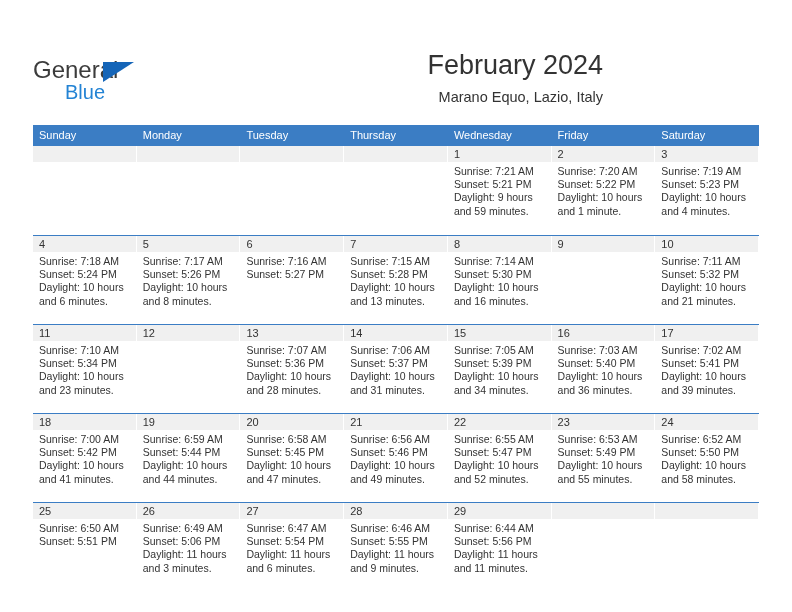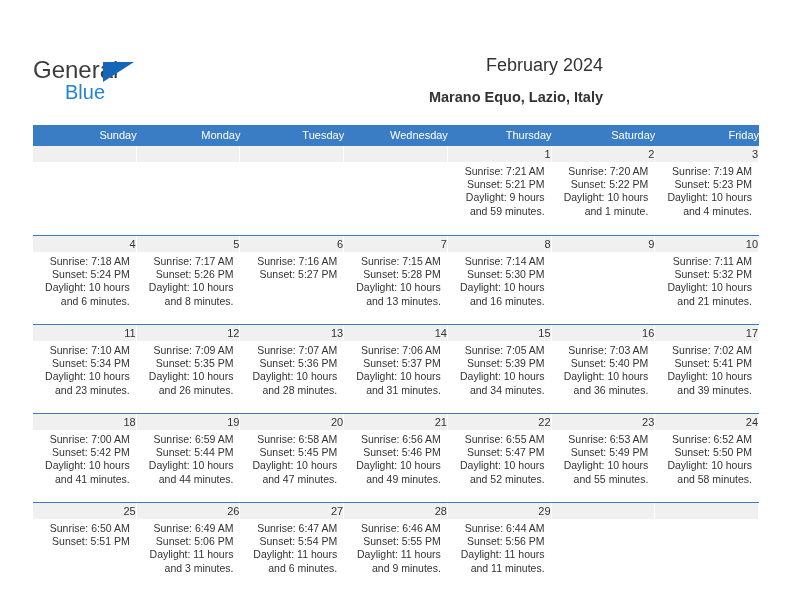--- a/index.html
+++ b/index.html
@@ -65,42 +65,41 @@
     line-height: 24px;
     font-weight: 400;
   }
   .title-block {
     position: absolute;
     right: 0;
     top: 0;
     text-align: right;
   }
   .cal-title {
-    font-size: 18px;
+    font-size: 27px;
     color: #333333;
     line-height: 34px;
     font-weight: 400;
     white-space: nowrap;
   }
   .cal-subtitle {
     font-size: 14.5px;
     color: #333333;
     line-height: 22px;
     margin-top: 4px;
-    font-weight: 700;
+    font-weight: 400;
     white-space: nowrap;
   }
 
   
   .calendar {
     position: absolute;
     left: 33px;
     top: 105px;
     width: 726px;
-    text-align: right;
   }
   .dow-row {
     display: flex;
     background: #3b7dc4;
     height: 21px;
   }
   .dow-cell {
     flex: 1 1 0;
     color: #ffffff;
     font-size: 11px;
@@ -169,24 +168,24 @@
     </div>
 
   </div>
 
   <div class="calendar">
 
     <div class="dow-row">
       <div class="dow-cell">Sunday</div>
       <div class="dow-cell">Monday</div>
       <div class="dow-cell">Tuesday</div>
+      <div class="dow-cell">Thursday</div>
       <div class="dow-cell">Wednesday</div>
-      <div class="dow-cell">Thursday</div>
+      <div class="dow-cell">Friday</div>
       <div class="dow-cell">Saturday</div>
-      <div class="dow-cell">Friday</div>
     </div>
 
     <div id="weeks-container">
         <div class="week-row">
           <div class="day-cell empty">
             <div class="day-num-strip"></div>
           </div>
           <div class="day-cell empty">
             <div class="day-num-strip"></div>
           </div>
@@ -277,25 +276,20 @@
           <div class="day-cell">
             <div class="day-num-strip">11</div>
             <div class="day-body">
               <div>Sunrise: 7:10 AM</div>
               <div>Sunset: 5:34 PM</div>
               <div class="wrap">Daylight: 10 hours and 23 minutes.</div>
             </div>
           </div>
           <div class="day-cell">
             <div class="day-num-strip">12</div>
-            <div class="day-body">
-              <div>Sunrise: 7:09 AM</div>
-              <div>Sunset: 5:35 PM</div>
-              <div class="wrap">Daylight: 10 hours and 26 minutes.</div>
-            </div>
           </div>
           <div class="day-cell">
             <div class="day-num-strip">13</div>
             <div class="day-body">
               <div>Sunrise: 7:07 AM</div>
               <div>Sunset: 5:36 PM</div>
               <div class="wrap">Daylight: 10 hours and 28 minutes.</div>
             </div>
           </div>
           <div class="day-cell">

